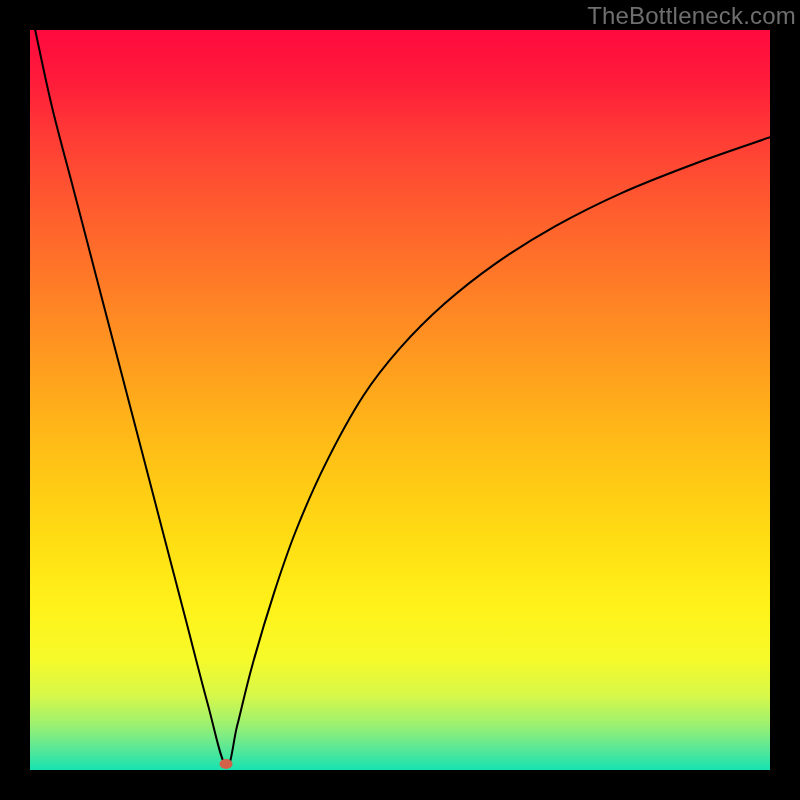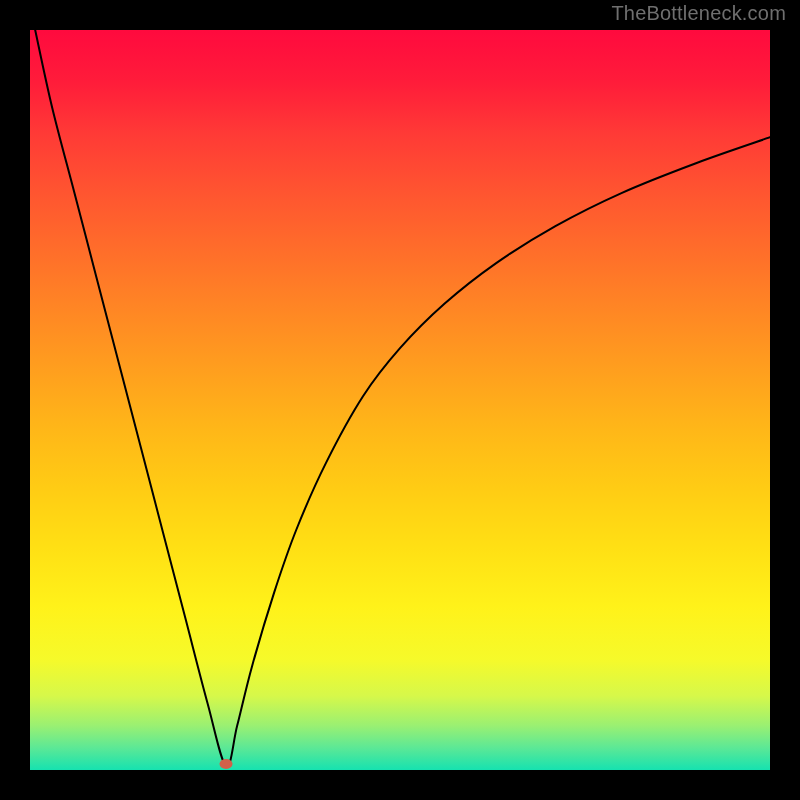--- a/index.html
+++ b/index.html
@@ -13,22 +13,22 @@
   }
   .frame {
     position: relative;
     width: 800px;
     height: 800px;
     background: #000;
   }
   .watermark {
     position: absolute;
     top: 2px;
-    right: 14px;
-    font-size: 20px;
+    right: 4px;
+    font-size: 24px;
     font-weight: 500;
     color: #6f6f6f;
     letter-spacing: 0.2px;
     z-index: 10;
     margin-left: 8px;
   }
   .plot-area {
     position: absolute;
     left: 30px;
     top: 30px;

